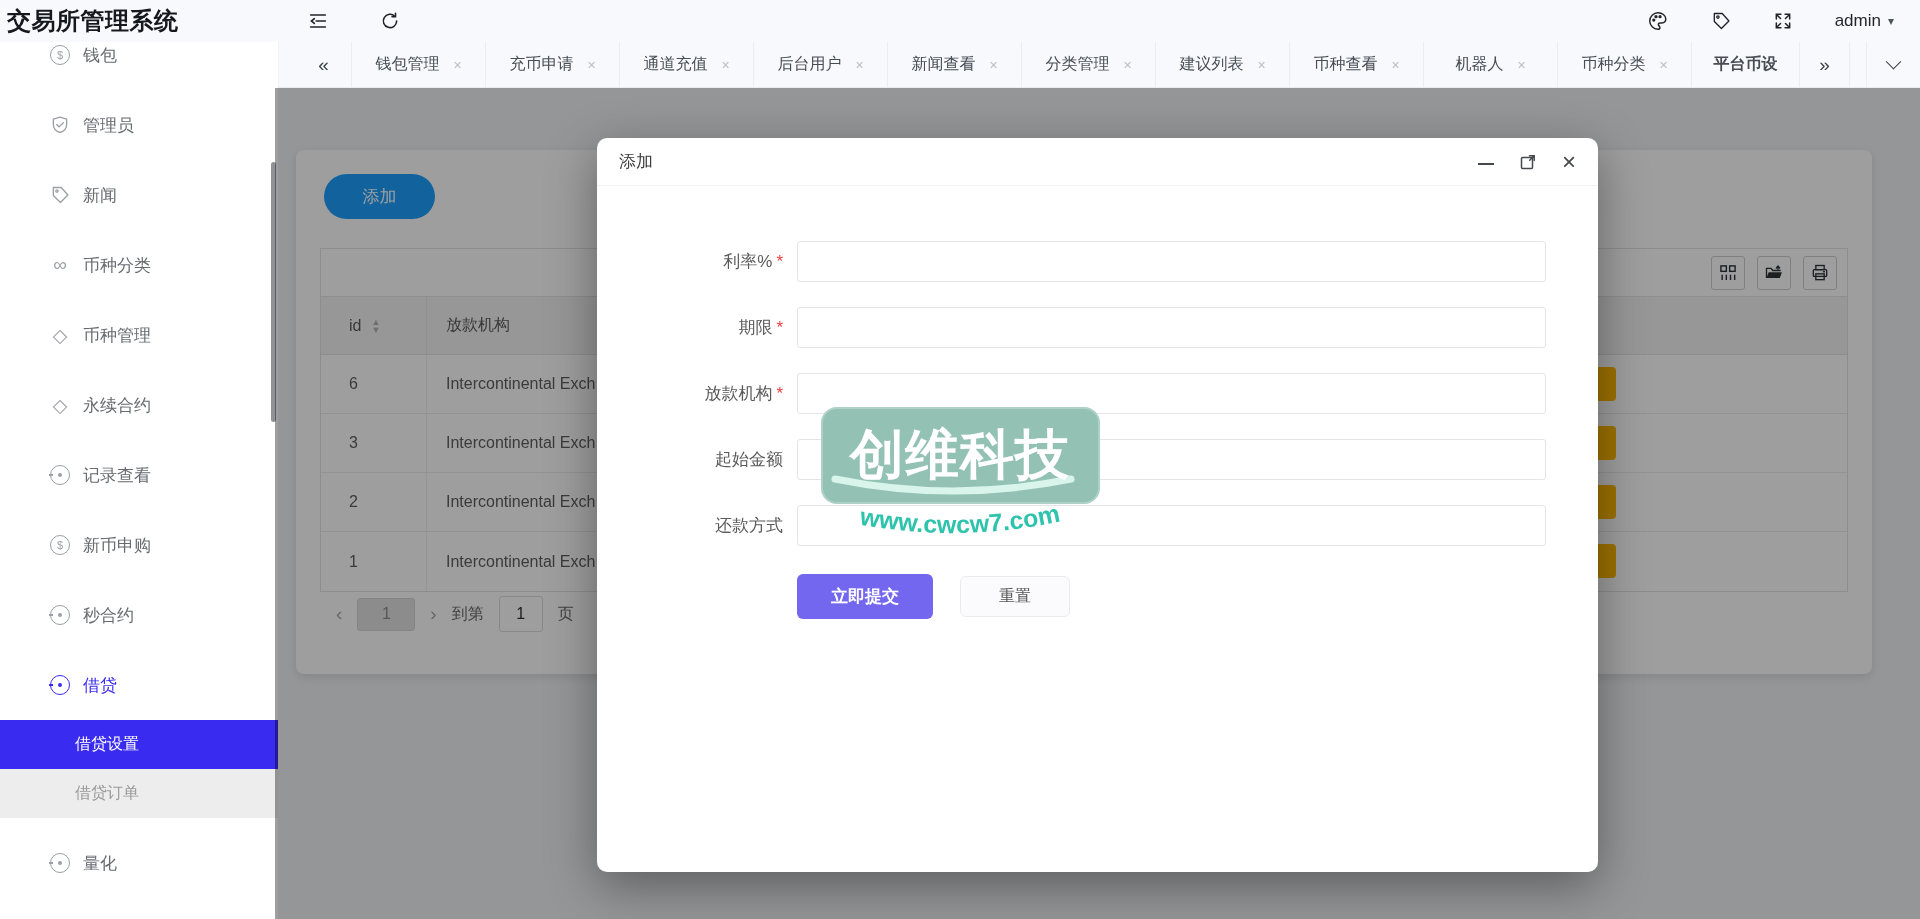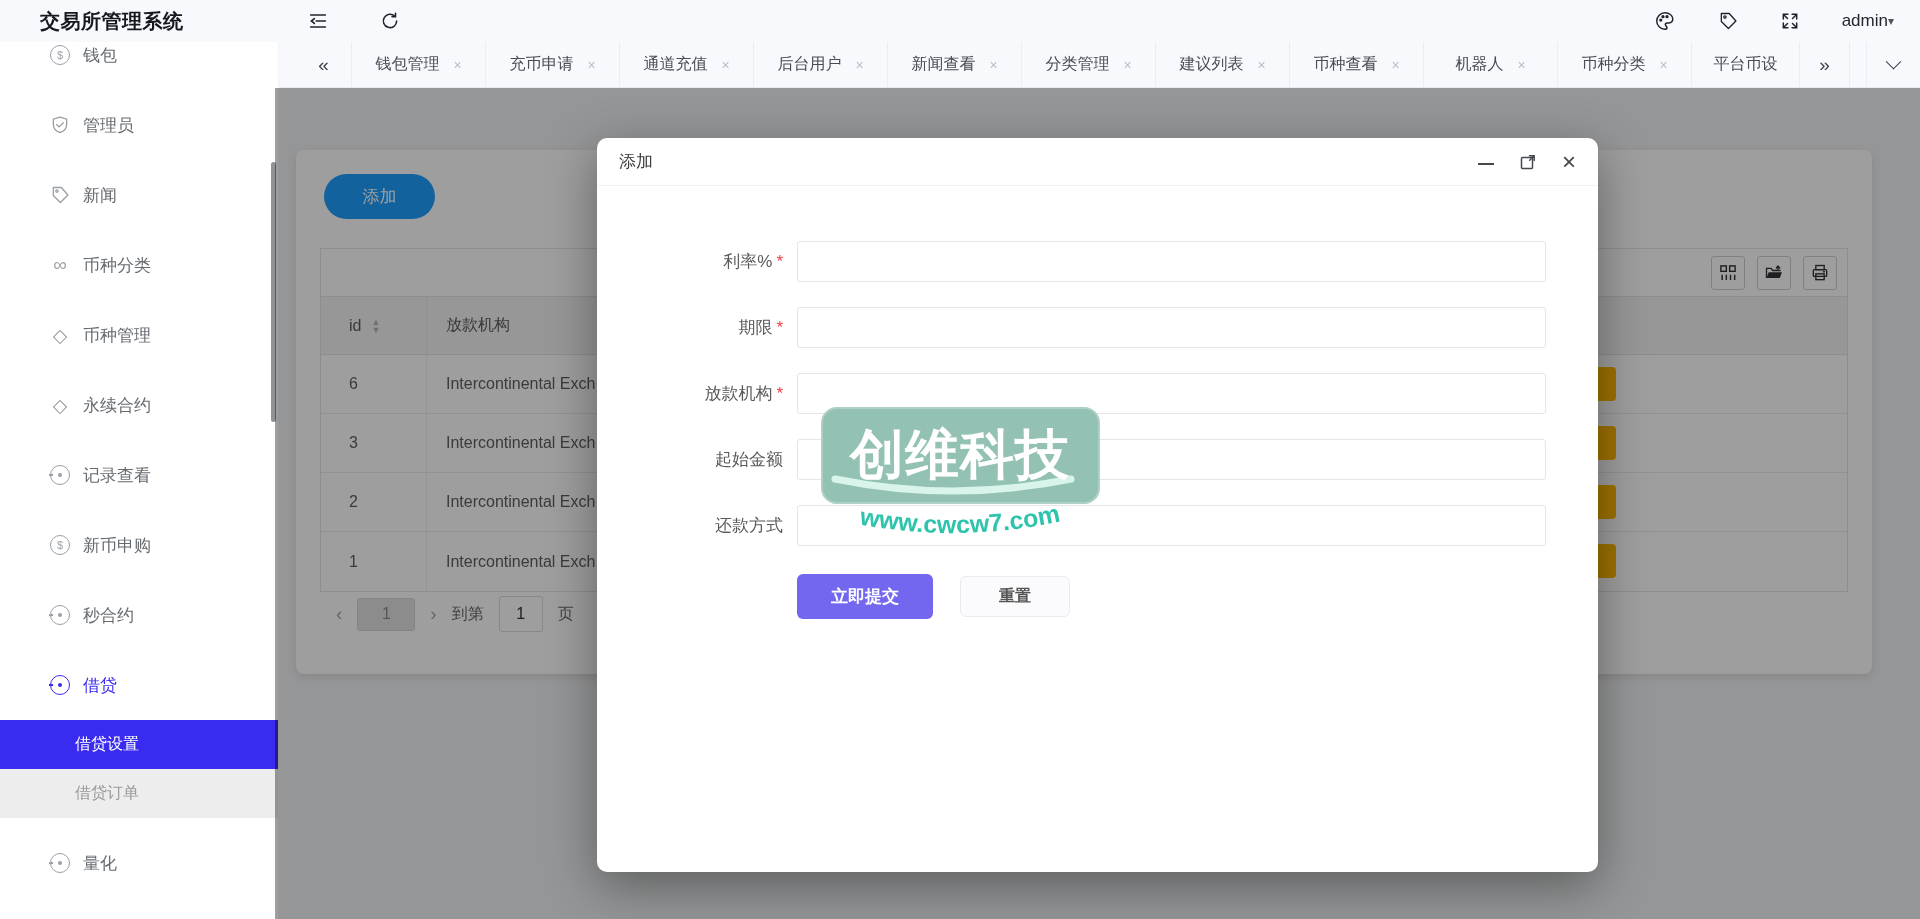--- a/index.html
+++ b/index.html
@@ -2,34 +2,34 @@
 <html><head>
 <meta charset="utf-8">
 <style>
   * { margin:0; padding:0; box-sizing:border-box; }
   html,body { width:1920px; height:919px; overflow:hidden; }
   body { font-family:"Liberation Sans","DejaVu Sans",sans-serif; background:#fff; }
   #stage { position:relative; width:1920px; height:919px; overflow:hidden; background:#f1f2f4; }
 
   
   #header { position:absolute; left:0; top:0; width:1920px; height:42px; background:#f8f9fc; z-index:20; }
-  .brand { position:absolute; left:40px; top:0; height:42px; line-height:42px; font-size:20px; font-weight:bold; color:#15181d; letter-spacing:.5px; }
+  .brand { position:absolute; left:7px; top:0; height:42px; line-height:42px; font-size:24px; font-weight:bold; color:#15181d; letter-spacing:.5px; }
   .h-ic { position:absolute; top:0; height:42px; display:flex; align-items:center; justify-content:center; width:36px; cursor:pointer; }
   .h-right { position:absolute; right:26px; top:0; height:42px; display:flex; align-items:center; gap:42px; }
-  .admin-box { display:flex; align-items:center; font-size:17px; color:#23272d; cursor:pointer; }
+  .admin-box { display:flex; align-items:center; gap:7px; font-size:17px; color:#23272d; cursor:pointer; }
   .caret { font-size:12px; color:#50555c; }
 
   
   #tabbar { position:absolute; left:275px; top:42px; right:0; height:46px; background:#f8f9fc; border-bottom:1px solid #e9ebf0; display:flex; align-items:stretch; padding-left:21px; z-index:20; }
   .tabcell { display:flex; align-items:center; justify-content:center; border-right:1px solid #ebedf2; color:#5a6068; cursor:pointer; }
   .tab-collapse { width:56px; font-size:19px; color:#3c4148; }
   .tab { width:134px; gap:14px; font-size:16px; }
   .tab-label { color:#474d55; }
   .tab-close { color:#b9bdc4; font-size:14px; cursor:pointer; }
-  .tab-last { width:108px; }
+  .tab-last { width:108px;font-weight:bold; }
   .tab-more-right { width:50px; font-size:19px; color:#3c4148; }
   .tab-spacer { flex:1; border-right:none; }
   .tab-dropdown { width:54px; border-right:none; border-left:1px solid #ebedf2; }
   .chev-down { width:11px; height:11px; border-right:1.8px solid #3c4148; border-bottom:1.8px solid #3c4148; transform:rotate(45deg) translate(-2px,-2px); }
 
   
   #sidebar { position:absolute; left:0; top:42px; width:279px; bottom:0; background:#fff; border-right:1px solid #f2f3f5; overflow:hidden; z-index:20; }
   .side-scroll { position:absolute; right:2px; top:120px; width:5px; height:260px; border-radius:3px; background:#8f9296; }
   .side-item { height:70px; display:flex; align-items:center; padding-left:50px; gap:13px; font-size:17px; color:#666b70; cursor:pointer; }
   .side-item.first { margin-top:-22px; }
@@ -83,21 +83,21 @@
   .mc { cursor:pointer; color:#45484d; display:flex; align-items:center; justify-content:center; }
   .mc-min { width:16px; height:2px; background:#45484d; margin-top:4px; }
   .mc-close { font-size:24px; line-height:16px; }
   .m-form { padding-top:55px; }
   .frow { display:flex; align-items:center; margin-bottom:25px; }
   .flabel { width:186px; text-align:right; font-size:17px; color:#5a5a5a; }
   .req { color:#f43b3b; margin-left:4px; }
   .finput { margin-left:14px; width:749px; height:41px; border:1px solid #e5e5e5; border-radius:3px; padding:0 12px; font-size:16px; color:#333; font-family:inherit; outline:none; }
   .fbtns { margin-left:200px; margin-top:28px; display:flex; align-items:center; }
   .submit-btn { width:136px; height:45px; border:none; border-radius:6px; background:#7367f0; color:#fff; font-size:17px; font-weight:bold; cursor:pointer; font-family:inherit; }
-  .reset-btn { margin-left:27px; width:110px; height:41px; border:1px solid #ebebeb; border-radius:6px; background:#fbfbfd; color:#555; font-size:16px; font-weight:bold; cursor:pointer; font-family:inherit; }
+  .reset-btn { margin-left:27px; width:110px; height:41px; border:1px solid #ebebeb; border-radius:6px; background:#fbfbfd; color:#555; font-size:16px; font-weight:normal; cursor:pointer; font-family:inherit; }
 
   
   #watermark { position:absolute; left:820px; top:407px; width:280px; z-index:150; text-align:center; pointer-events:none; }
   .wbox { position:relative; width:279px; height:97px; margin:0 auto; background:rgba(143,192,178,.97); border-radius:16px; display:flex; align-items:center; justify-content:center; overflow:hidden; box-shadow:0 0 0 2px rgba(255,255,255,.25) inset; }
   .wbrand { position:relative; z-index:2; font-size:54px; font-weight:bold; color:#fff; letter-spacing:1px; }
   .wswoosh { position:absolute; left:0; bottom:2px; z-index:1; }
   .wurl-svg text { font-size:25px; font-weight:bold; fill:#2ec3ac; font-family:"Liberation Sans","DejaVu Sans",sans-serif; }
 </style>
 </head>
 <body>

